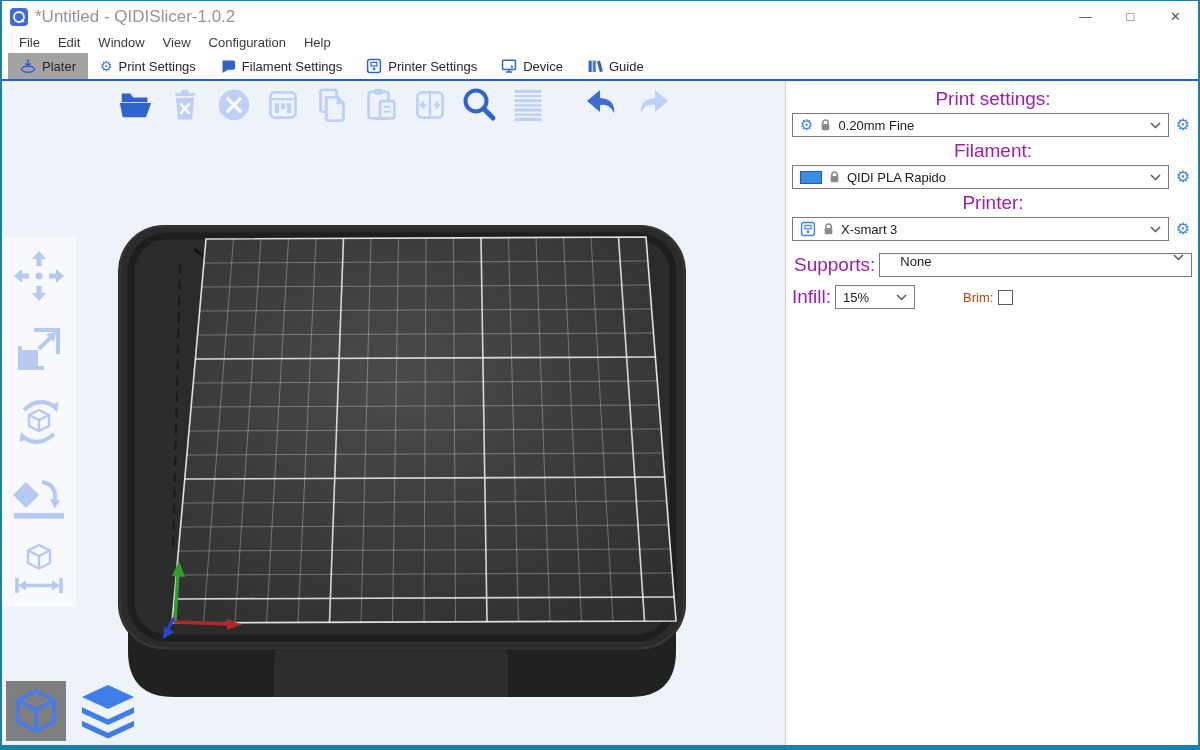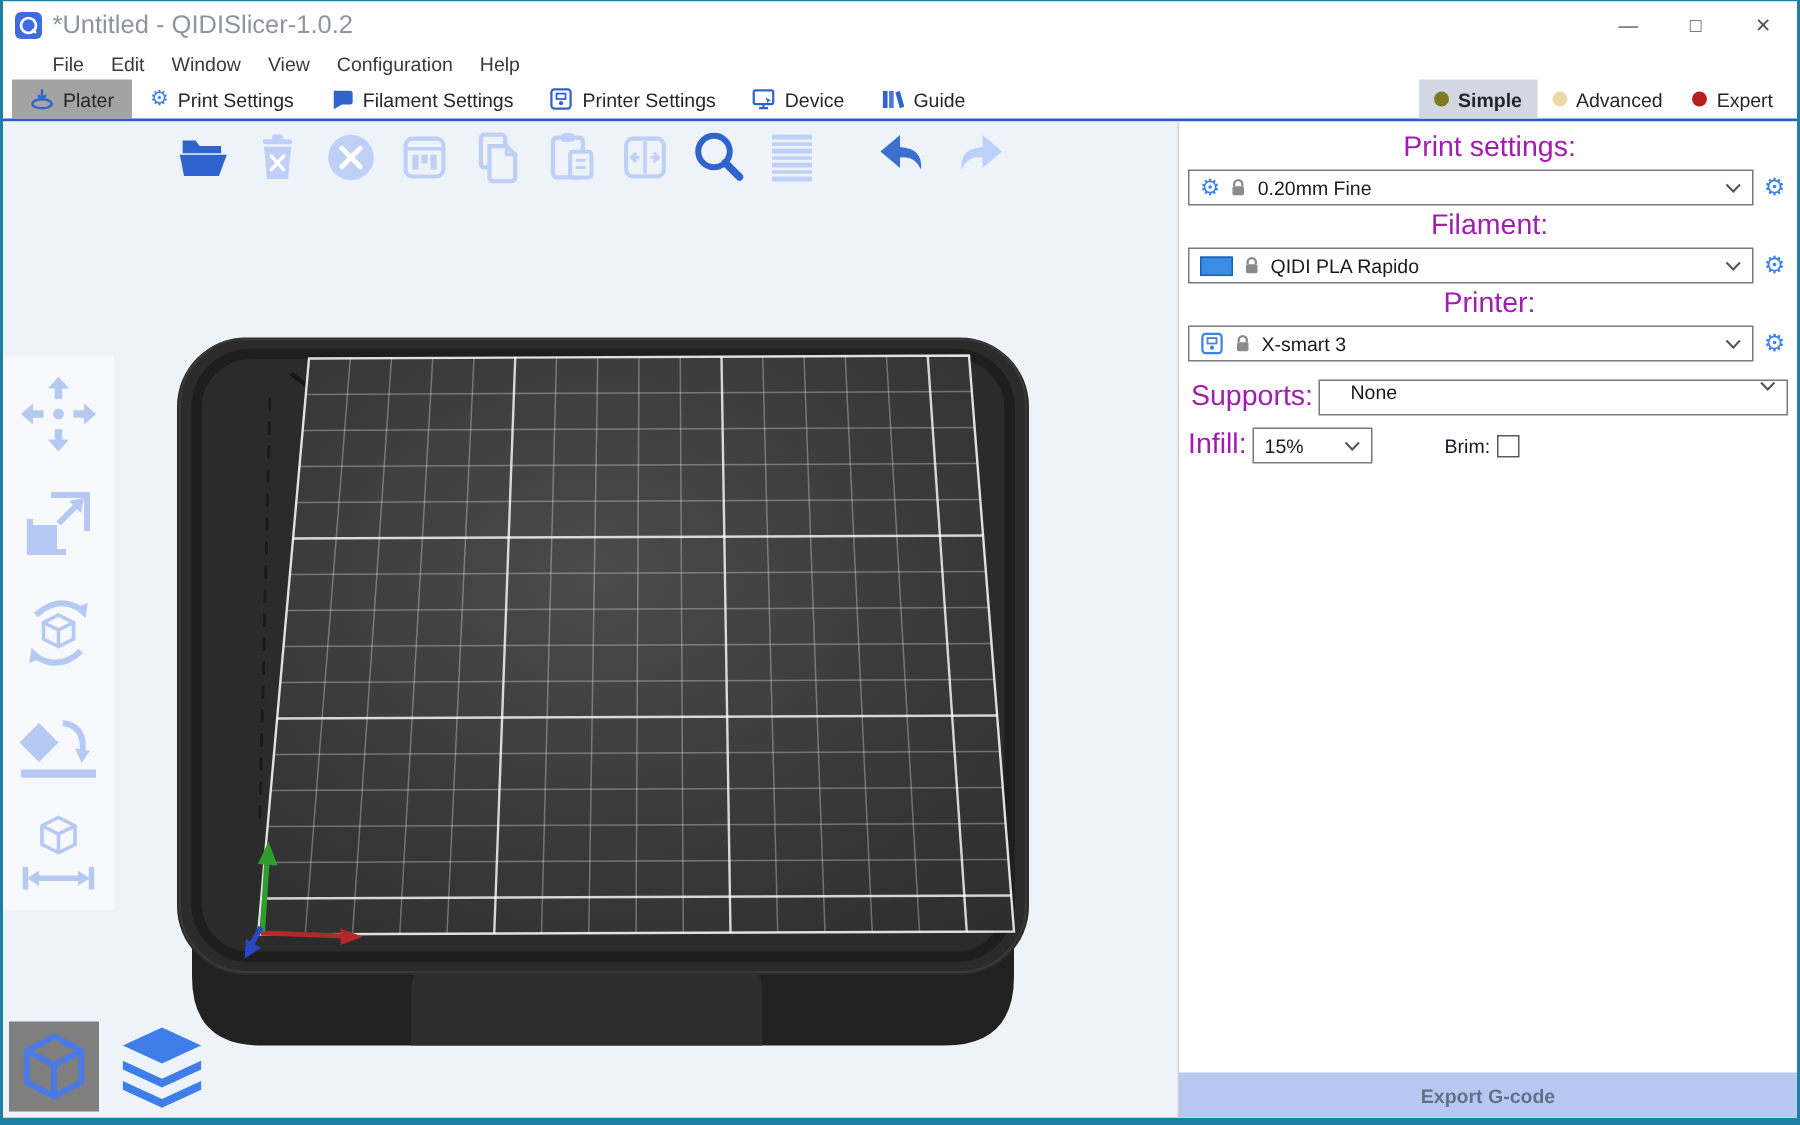--- a/index.html
+++ b/index.html
@@ -8,21 +8,21 @@
   .window { position:absolute; top:1px; left:2px; right:2px; bottom:5px; background:#fff; display:flex; flex-direction:column; }
 
   
   .titlebar { height:31px; display:flex; align-items:center; padding-left:8px; background:#fff; flex:0 0 auto; }
   .app-icon { width:18px; height:18px; margin-right:7px; }
   .title-text { font-size:17px; color:#8f959c; }
   .win-controls { margin-left:auto; display:flex; height:100%; }
   .win-btn { width:45px; display:flex; align-items:center; justify-content:center; font-size:13px; color:#555; cursor:default; }
 
   
-  .menubar { height:21px; display:flex; align-items:center; padding-left:24px; background:#fff; flex:0 0 auto; }
+  .menubar { height:21px; display:flex; align-items:center; padding-left:8px; background:#fff; flex:0 0 auto; }
   .menu-item { font-size:13px; color:#3a3a3a; padding:0 9px; }
 
   
   .tabbar { height:28px; display:flex; align-items:stretch; background:#fff; border-bottom:2px solid #2a5ec9; padding-left:6px; flex:0 0 auto; }
   .tab { display:flex; align-items:center; gap:6px; padding:0 12px; font-size:13px; color:#262626; }
   .tab.active { background:#a3a3a3; }
   .tab svg { display:block; }
   .mode-group { margin-left:auto; display:flex; align-items:stretch; padding-right:6px; }
   .mode { display:flex; align-items:center; gap:6px; padding:0 10px; font-size:13px; color:#262626; }
   .mode.active { background:#d3d7e1; font-weight:bold; }
@@ -58,21 +58,21 @@
   .gear-btn { width:18px; text-align:center; font-size:16px; }
   .swatch { width:22px; height:13px; background:#3b8ce4; border:1px solid #1c5fae; display:inline-block; }
   .chev { flex:0 0 auto; }
   .supports-row { display:flex; align-items:center; margin-top:12px; margin-bottom:4px; }
   .supports-row .panel-label { margin:0 4px 0 2px; }
   .supports-combo { flex:1; height:24px; border:1px solid #7a7a7a; display:flex; padding:0 7px 0 20px; font-size:13px; color:#1a1a1a; }
   .supports-combo .combo-text { flex:1; }
   .infill-row { display:flex; align-items:center; margin-top:8px; }
   .infill-combo { width:80px; height:24px; border:1px solid #7a7a7a; display:flex; align-items:center; padding:0 7px; font-size:13px; color:#1a1a1a; margin-left:4px; }
   .infill-combo .combo-text { flex:1; }
-  .brim-label { margin-left:48px; font-size:13px; color:#0f172a; }
+  .brim-label { margin-left:48px; font-size:13px; color:#c2410c; }
   .checkbox { width:15px; height:15px; border:1px solid #5a5a5a; background:#fff; margin-left:5px; display:inline-block; }
   .export-btn { position:absolute; left:0; right:0; bottom:0; height:30px; background:#b7c9f2; display:flex; align-items:center; justify-content:center; font-size:13px; font-weight:bold; color:#5f7089; }
 </style>
 </head>
 <body>
 
 <div class="window">
 
   <div class="titlebar">
     <svg class="app-icon" viewBox="0 0 18 18">
@@ -131,34 +131,20 @@
       </svg>
       <span>Device</span>
     </div>
     <div class="tab">
       <svg width="16" height="16" viewBox="0 0 16 16">
         <rect x="1.6" y="2.6" width="3.1" height="11.4" fill="#3063ce"></rect>
         <rect x="5.7" y="2.6" width="3.1" height="11.4" fill="#3063ce" opacity="0.85"></rect>
         <path d="M9.9 3.6 l3 -1 3 10.6 -3 1 z" fill="#3063ce"></path>
       </svg>
       <span>Guide</span>
-    </div>
-    <div class="mode-group">
-      <div class="mode active">
-        <span class="dot dot-simple"></span>
-        <span>Simple</span>
-      </div>
-      <div class="mode">
-        <span class="dot dot-advanced"></span>
-        <span>Advanced</span>
-      </div>
-      <div class="mode">
-        <span class="dot dot-expert"></span>
-        <span>Expert</span>
-      </div>
     </div>
   </div>
 
   <div class="main">
 
     <div class="viewport">
 
       <div class="top-toolbar">
         <div class="tool-btn">
           <svg width="38" height="38" viewBox="0 0 40 40">
@@ -434,16 +420,15 @@
         <div class="infill-combo">
           <span class="combo-text">15%</span>
           <svg class="chev" width="11" height="7" viewBox="0 0 11 7">
             <path d="M1 1 L5.5 5.6 L10 1" fill="none" stroke="#555" stroke-width="1.4"></path>
           </svg>
         </div>
         <span class="brim-label">Brim:</span>
         <span class="checkbox"></span>
       </div>
 
-      <div class="export-btn">Export G-code</div>
     </div>
   </div>
 </div>
 
 </body></html>

